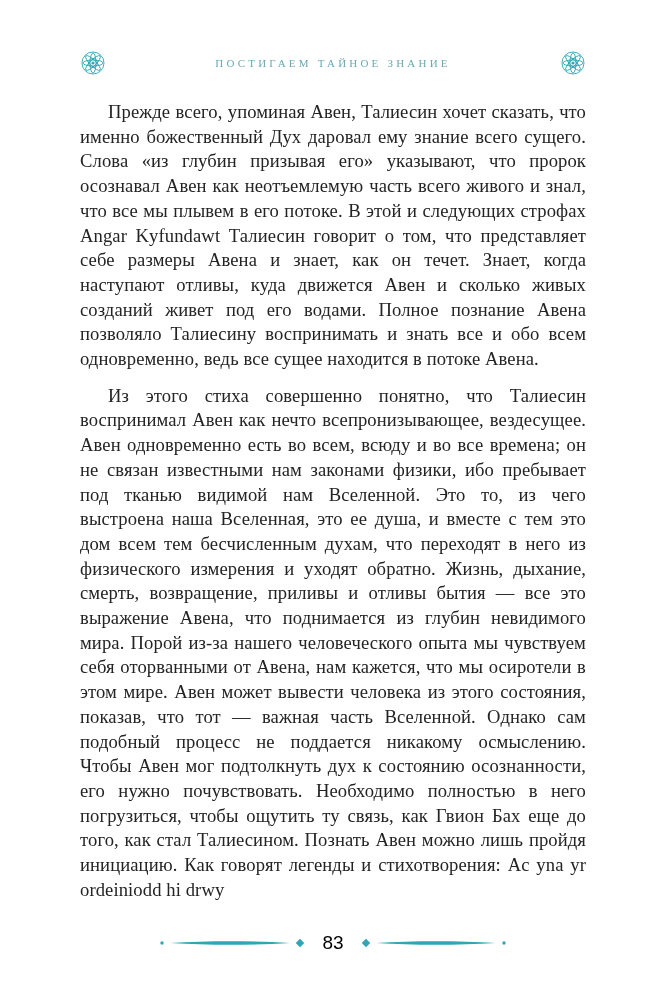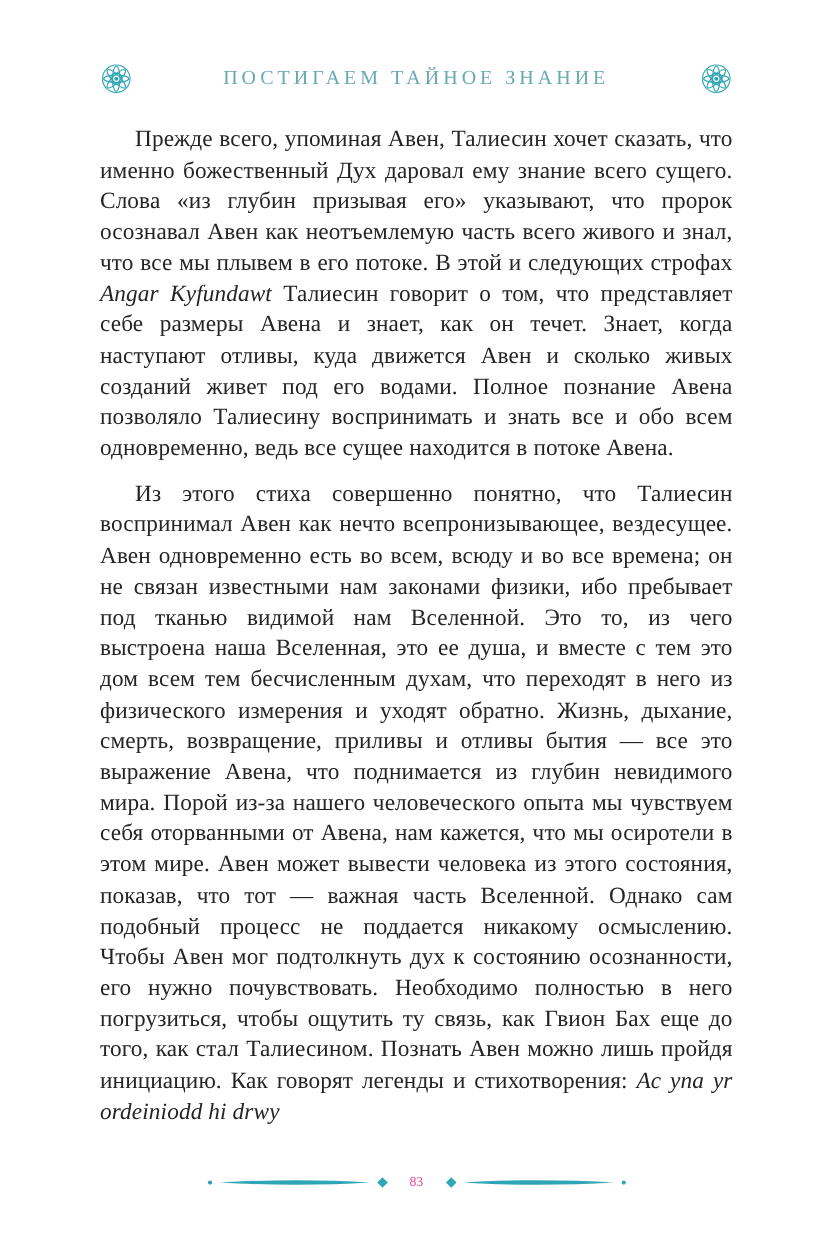--- a/index.html
+++ b/index.html
@@ -23,21 +23,21 @@
     display: flex;
     align-items: center;
     justify-content: space-between;
     width: 100%;
     height: 26px;
     margin-bottom: 24px;
   }
   .running-head .title {
     flex: 1;
     text-align: center;
-    font-size: 16px;
+    font-size: 11px;
     letter-spacing: 3.2px;
     color: #6aa9b2;
     font-family: "Liberation Serif", serif;
     text-transform: uppercase;
     white-space: nowrap;
   }
   .rosette {
     width: 26px;
     height: 26px;
     flex: 0 0 auto;
@@ -52,36 +52,35 @@
   .body-text p.para {
     margin: 0;
     text-indent: 28px;
     hyphens: auto;
     -webkit-hyphens: auto;
   }
   .body-text p.para + p.para {
     margin-top: 12px;
   }
   .italic {
-    font-style: italic;
   }
   .page-footer {
     position: absolute;
     left: 0;
     right: 0;
     bottom: 48px;
     display: flex;
     align-items: center;
     justify-content: center;
     gap: 14px;
   }
   .page-number {
-    font-size: 11px;
-    color: #ec4899;
-    font-family: Liberation Serif, serif;
+    font-size: 19px;
+    color: #000000;
+    font-family: Liberation Sans, sans-serif;
     line-height: 1;
   }
   .flourish {
     width: 150px;
     height: 12px;
     flex: 0 0 auto;
   }
   .flourish.right {
     transform: scaleX(-1);
   }

